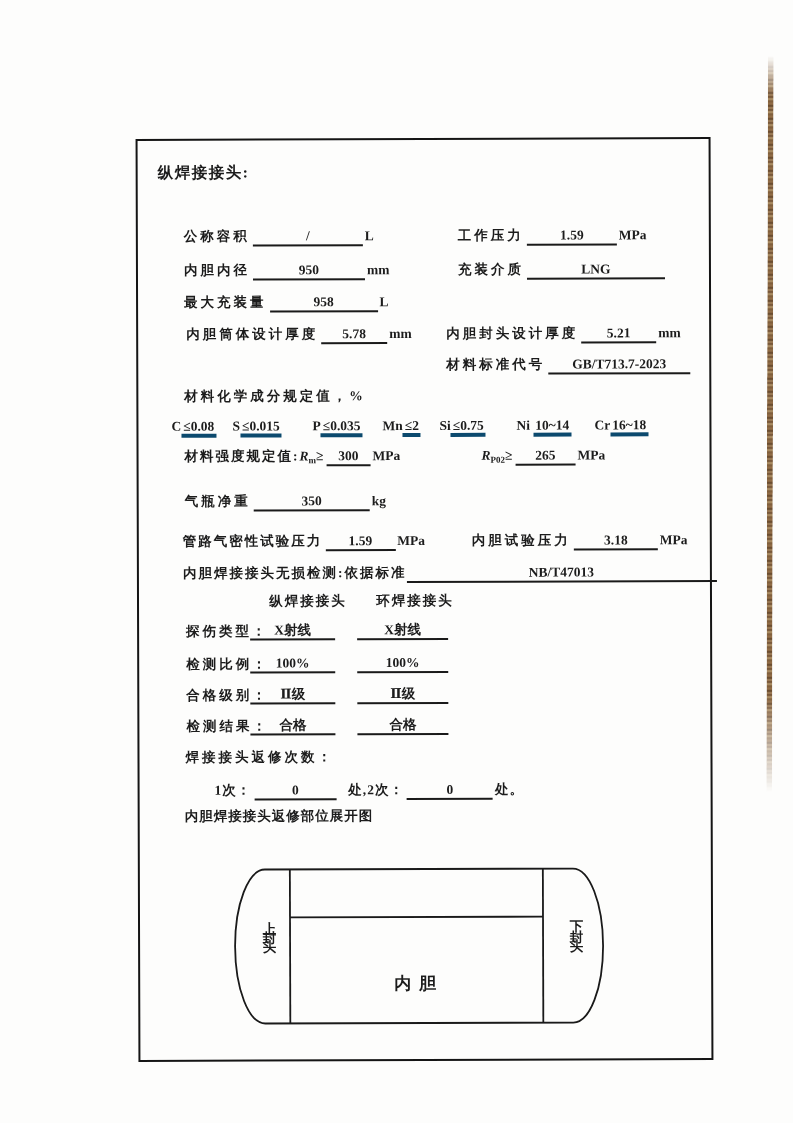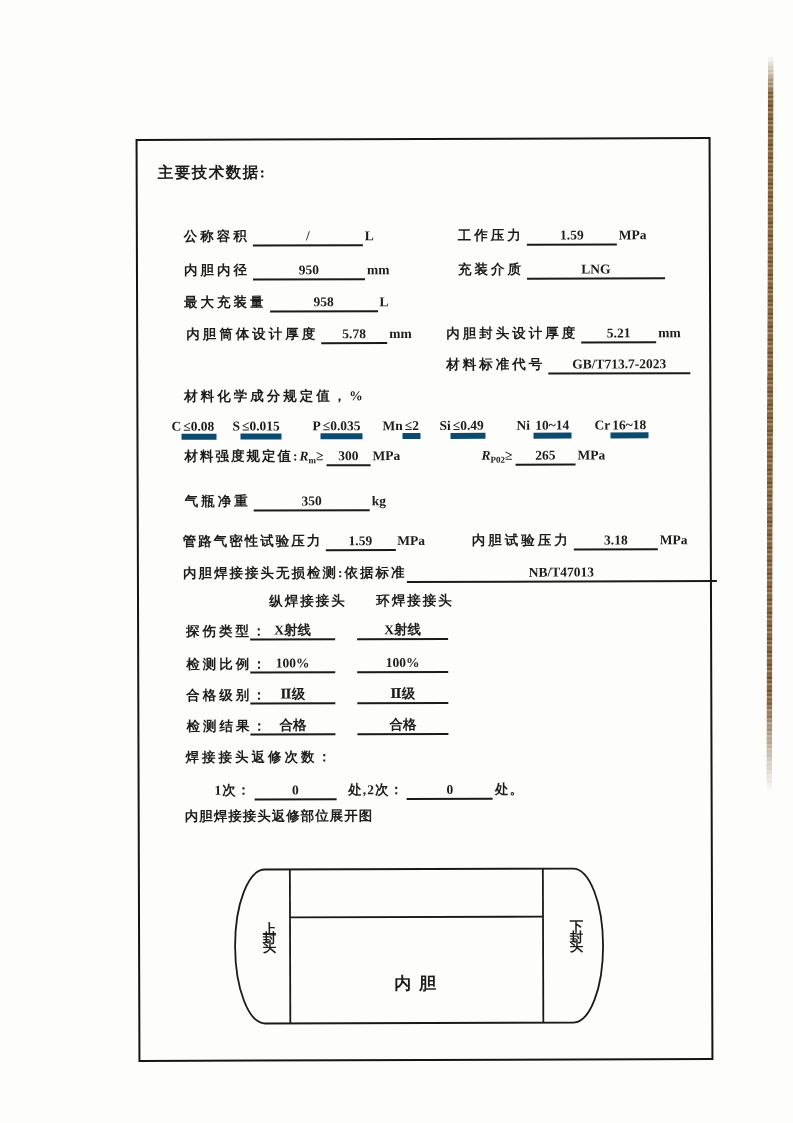--- a/index.html
+++ b/index.html
@@ -30,42 +30,42 @@
   .ls1{letter-spacing:1px;}
   .bl{
     display:inline-block;text-align:center;border-bottom:2px solid #1a1a1a;
     margin-left:3px;padding-bottom:0px;line-height:17px;vertical-align:baseline;
   }
   .unit{margin-left:2px;}
   .title{position:absolute;left:20px;top:22px;font-size:15.5px;letter-spacing:1.5px;}
   sub{font-size:9px;vertical-align:-3px;letter-spacing:0;}
   i{font-family:"Liberation Serif","DejaVu Serif",serif;}
   .chem-item{position:absolute;top:0;}
-  .chem-val{border-bottom:6px solid #0c4a6e;padding:0 2px;}
+  .chem-val{border-bottom:4px solid #0c4a6e;padding:0 2px;}
   .ndt-row{position:absolute;left:47px;width:330px;height:19px;line-height:19px;font-size:13.5px;white-space:nowrap;}
   .ndt-f1{position:absolute;left:64px;top:0;width:85px;margin-left:0;}
   .ndt-f2{position:absolute;left:171px;top:0;width:91px;margin-left:0;}
   .hdr{display:inline-block;width:96px;text-align:center;letter-spacing:2px;}
   .diagram{position:absolute;left:93px;top:726px;width:376px;height:162px;}
   .diagram svg{position:absolute;inset:0;}
   .vlabel{
     position:absolute;top:44px;writing-mode:vertical-rl;text-orientation:upright;
     font-size:13.5px;letter-spacing:9px;line-height:14px;font-weight:700;
   }
   .hlabel{position:absolute;left:161px;top:106px;font-size:17px;letter-spacing:8px;font-weight:700;}
 </style>
 </head>
 <body>
 
 <div class="page">
   <div class="scan-strip"></div>
 
   <div class="frame">
 
-    <div class="title">主要技术数据:</div>
+    <div class="title">纵焊接接头:</div>
 
     <div class="r" style="top:86px;left:46px">
       <span class="lbl">公称容积</span><span class="bl" style="width:110px">/</span><span class="unit">L</span>
     </div>
     <div class="r" style="top:86px;left:320px">
       <span class="lbl">工作压力</span><span class="bl" style="width:90px">1.59</span><span class="unit">MPa</span>
     </div>
 
     <div class="r" style="top:120px;left:46px">
       <span class="lbl">内胆内径</span><span class="bl" style="width:112px">950</span><span class="unit">mm</span>
@@ -91,21 +91,21 @@
 
     <div class="r" style="top:246px;left:46px">
       <span class="lbl">材料化学成分规定值，%</span>
     </div>
 
     <div class="r" style="top:276px;left:33px">
       <span class="chem-item" style="left:0px"><span>C</span><span class="chem-val">≤0.08</span></span>
       <span class="chem-item" style="left:61px"><span>S</span><span class="chem-val">≤0.015</span></span>
       <span class="chem-item" style="left:141px"><span>P</span><span class="chem-val">≤0.035</span></span>
       <span class="chem-item" style="left:211px"><span>Mn</span><span class="chem-val">≤2</span></span>
-      <span class="chem-item" style="left:268px"><span>Si</span><span class="chem-val">≤0.49</span></span>
+      <span class="chem-item" style="left:268px"><span>Si</span><span class="chem-val">≤0.75</span></span>
       <span class="chem-item" style="left:345px"><span>Ni</span> <span class="chem-val">10~14</span></span>
       <span class="chem-item" style="left:423px"><span>Cr</span><span class="chem-val">16~18</span></span>
     </div>
 
     <div class="r" style="top:306px;left:46px">
       <span class="ls2">材料强度规定值:</span><i>R</i><sub>m</sub><span>≥</span><span class="bl" style="width:44px">300</span><span class="unit">MPa</span>
     </div>
     <div class="r" style="top:306px;left:343px">
       <i>R</i><sub>P02</sub><span>≥</span><span class="bl" style="width:60px">265</span><span class="unit">MPa</span>
     </div>

